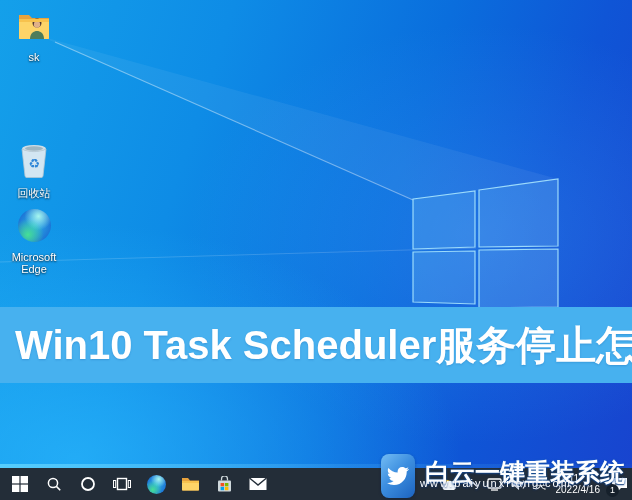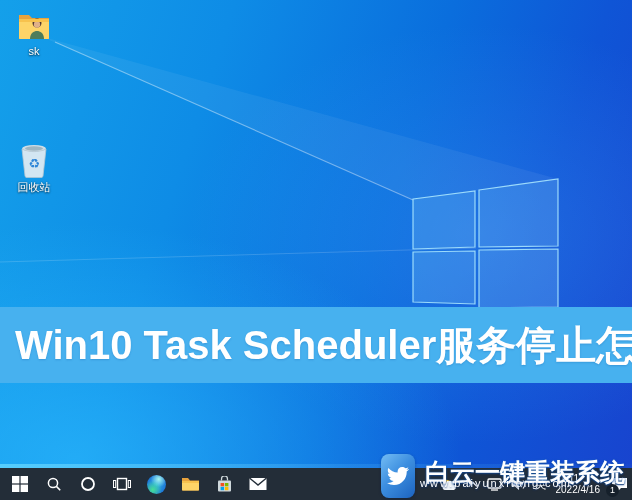--- a/index.html
+++ b/index.html
@@ -32,21 +32,21 @@
     color:#fff;font-size:40px;font-weight:600;
     padding-left:15px;letter-spacing:0;
     text-shadow:0 1px 2px rgba(10,80,160,.25);
     white-space:nowrap;
   }
 
   
   .dicon{position:absolute;width:64px;text-align:center;cursor:default;}
   .dicon .art{height:34px;display:flex;align-items:flex-end;justify-content:center;}
   .dicon .lbl{
-    margin-top:3px;color:#fff;font-size:11px;line-height:12px;
+    margin-top:9px;color:#fff;font-size:11px;line-height:12px;
     text-shadow:0 1px 2px rgba(0,0,0,.65),0 0 2px rgba(0,0,0,.4);
   }
   .edge-ball{
     width:33px;height:33px;border-radius:50%;
     background:
       radial-gradient(circle at 30% 78%, #46e096 0%, rgba(70,224,150,0) 46%),
       radial-gradient(circle at 62% 22%, #a6f6ef 0%, rgba(166,246,239,0) 42%),
       radial-gradient(circle at 50% 50%, #2fb4ea 0%, #1b6fd4 78%, #1659bd 100%);
   }
   .recycle-wrap{position:relative;}
@@ -149,20 +149,26 @@
       <svg width="30" height="34" viewBox="0 0 30 34">
         <ellipse cx="15" cy="4.5" rx="12" ry="3.5" fill="#cfdde6"></ellipse>
         <path d="M3 5 L6 32 a2 2 0 0 0 2 1.6 h14 a2 2 0 0 0 2-1.6 L27 5 c-3 2-9 2.6-12 2.6 S6 7 3 5 z" fill="#e3edf2" fill-opacity=".92" stroke="#b4c7d2" stroke-width=".8"></path>
         <ellipse cx="15" cy="4.5" rx="9" ry="2.2" fill="#9fb6c2"></ellipse>
       </svg>
       <span class="recycle-glyph">♻</span>
     </div>
     <div class="lbl">回收站</div>
   </div>
 
+  <div class="dicon" style="left:2px;top:208px;">
+    <div class="art">
+        <div class="edge-ball"></div>
+      </div>
+    <div class="lbl" style="width:64px;white-space:normal;">Microsoft Edge</div>
+  </div>
 
   <div class="banner">
     <span>Win10 Task Scheduler服务停止怎么办</span>
   </div>
 
   <div class="watermark">
     <div class="wm-bird">
       <svg width="24" height="24" viewBox="0 0 24 24">
         <path fill="#ffffff" d="M23 4.9c-.8.4-1.7.6-2.6.8.9-.6 1.6-1.5 2-2.5-.9.5-1.9.9-2.9 1.1C18.6 3.5 17.4 3 16.1 3c-2.5 0-4.5 2-4.5 4.5 0 .4 0 .7.1 1C7.9 8.3 4.6 6.6 2.4 3.9c-.4.7-.6 1.5-.6 2.3 0 1.6.8 2.9 2 3.7-.7 0-1.4-.2-2-.5v.1c0 2.2 1.6 4 3.6 4.4-.4.1-.8.2-1.2.2-.3 0-.6 0-.8-.1.6 1.8 2.2 3.1 4.2 3.1-1.5 1.2-3.5 1.9-5.6 1.9H1c2 1.3 4.4 2 6.9 2 8.3 0 12.8-6.9 12.8-12.8v-.6c.9-.6 1.6-1.4 2.3-2.3z"></path>
       </svg>

